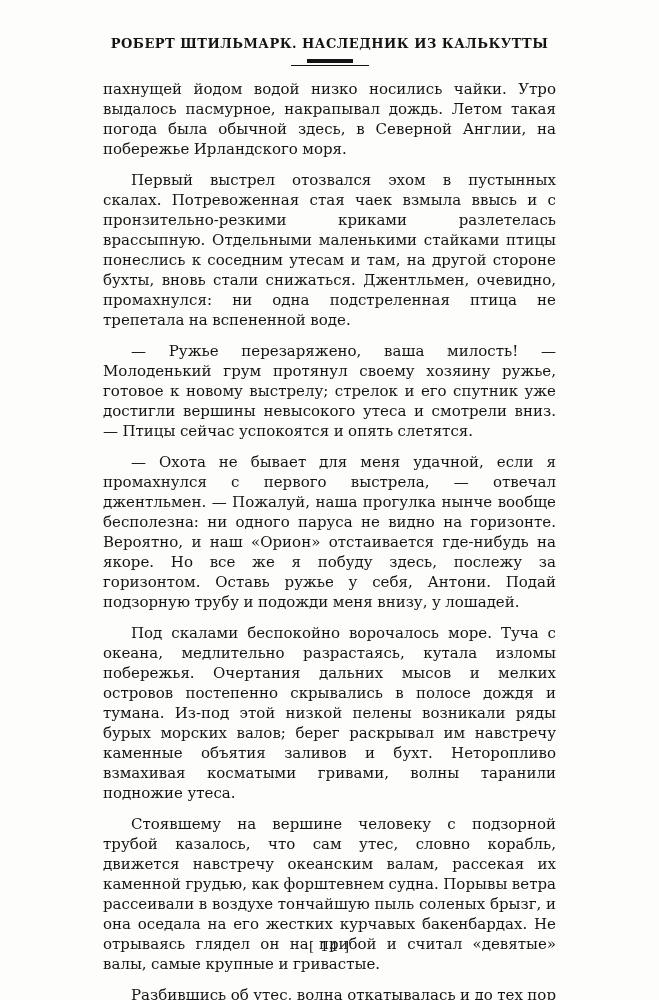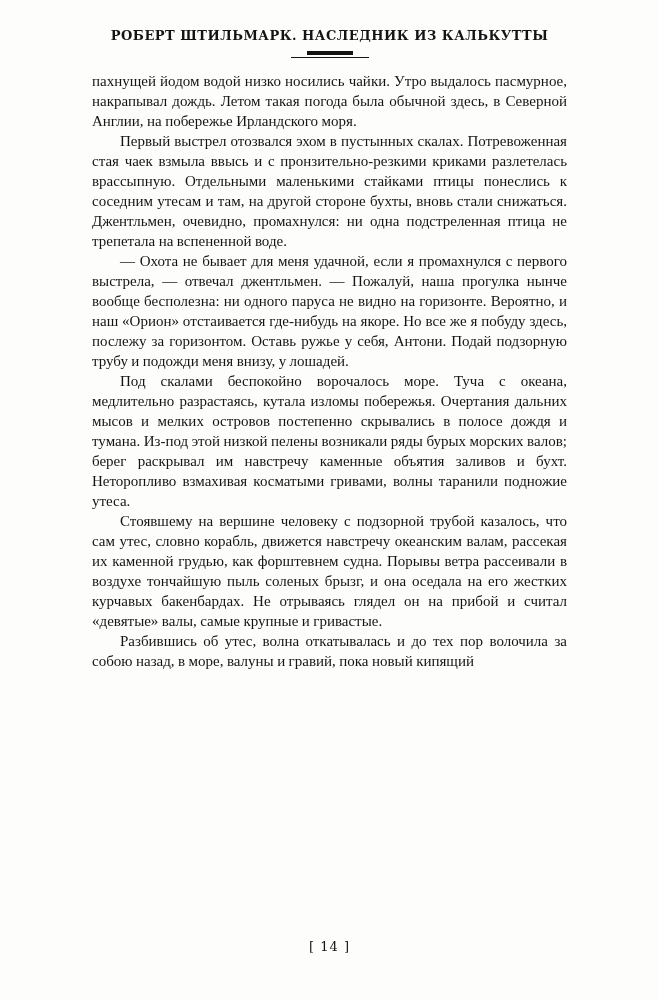--- a/index.html
+++ b/index.html
@@ -10,21 +10,21 @@
     margin: 0;
     padding: 0;
     background: #ffffff;
   }
   .page {
     position: relative;
     width: 659px;
     height: 1000px;
     background: var(--page-bg);
     box-sizing: border-box;
-    padding: 28px 92px 0 92px;
+    padding: 36px 92px 0 92px;
     font-family: "DejaVu Serif", "Liberation Serif", serif;
     color: var(--text-color);
     overflow: hidden;
   }
   .running-header {
     text-align: center;
     font-size: 13px;
     font-weight: bold;
     letter-spacing: 0.5px;
     white-space: nowrap;
@@ -47,22 +47,21 @@
   .text-body {
     margin-top: 13px;
     font-size: 15px;
     line-height: 20px;
     text-align: justify;
     hyphens: auto;
     -webkit-hyphens: auto;
     word-spacing: -0.3px;
   }
   .para {
-    margin: 0;
-    font-family: Liberation Serif, serif;
+    margin: 11px;
   }
   .para.indent {
     text-indent: 28px;
   }
   .page-footer {
     position: absolute;
     left: 0;
     right: 0;
     bottom: 46px;
     text-align: center;
@@ -78,20 +77,21 @@
   <div class="running-header">РОБЕРТ ШТИЛЬМАРК. НАСЛЕДНИК ИЗ КАЛЬКУТТЫ</div>
 
   <div class="ornament">
     <div class="ornament-thick"></div>
     <div class="ornament-thin"></div>
   </div>
 
   <div class="text-body">
       <p class="para" lang="ru">пахнущей йодом водой низко носились чайки. Утро выдалось пасмурное, накрапывал дождь. Летом такая погода была обычной здесь, в Северной Англии, на побережье Ирландского моря.</p>
       <p class="para indent" lang="ru">Первый выстрел отозвался эхом в пустынных скалах. Потревоженная стая чаек взмыла ввысь и с пронзительно-резкими криками разлетелась врассыпную. Отдельными маленькими стайками птицы понеслись к соседним утесам и там, на другой стороне бухты, вновь стали снижаться. Джентльмен, очевидно, промахнулся: ни одна подстреленная птица не трепетала на вспененной воде.</p>
+      <p class="para indent" lang="ru">— Ружье перезаряжено, ваша милость! — Молоденький грум протянул своему хозяину ружье, готовое к новому выстрелу; стрелок и его спутник уже достигли вершины невысокого утеса и смотрели вниз. — Птицы сейчас успокоятся и опять слетятся.</p>
       <p class="para indent" lang="ru">— Охота не бывает для меня удачной, если я промахнулся с первого выстрела, — отвечал джентльмен. — Пожалуй, наша прогулка нынче вообще бесполезна: ни одного паруса не видно на горизонте. Вероятно, и наш «Орион» отстаивается где-нибудь на якоре. Но все же я побуду здесь, послежу за горизонтом. Оставь ружье у себя, Антони. Подай подзорную трубу и подожди меня внизу, у лошадей.</p>
       <p class="para indent" lang="ru">Под скалами беспокойно ворочалось море. Туча с океана, медлительно разрастаясь, кутала изломы побережья. Очертания дальних мысов и мелких островов постепенно скрывались в полосе дождя и тумана. Из-под этой низкой пелены возникали ряды бурых морских валов; берег раскрывал им навстречу каменные объятия заливов и бухт. Неторопливо взмахивая косматыми гривами, волны таранили подножие утеса.</p>
       <p class="para indent" lang="ru">Стоявшему на вершине человеку с подзорной трубой казалось, что сам утес, словно корабль, движется навстречу океанским валам, рассекая их каменной грудью, как форштевнем судна. Порывы ветра рассеивали в воздухе тончайшую пыль соленых брызг, и она оседала на его жестких курчавых бакенбардах. Не отрываясь глядел он на прибой и считал «девятые» валы, самые крупные и гривастые.</p>
       <p class="para indent" lang="ru">Разбившись об утес, волна откатывалась и до тех пор волочила за собою назад, в море, валуны и гравий, пока новый кипящий</p>
     </div>
 
   <div class="page-footer">[ 14 ]</div>
 </div>
 
 </body></html>

